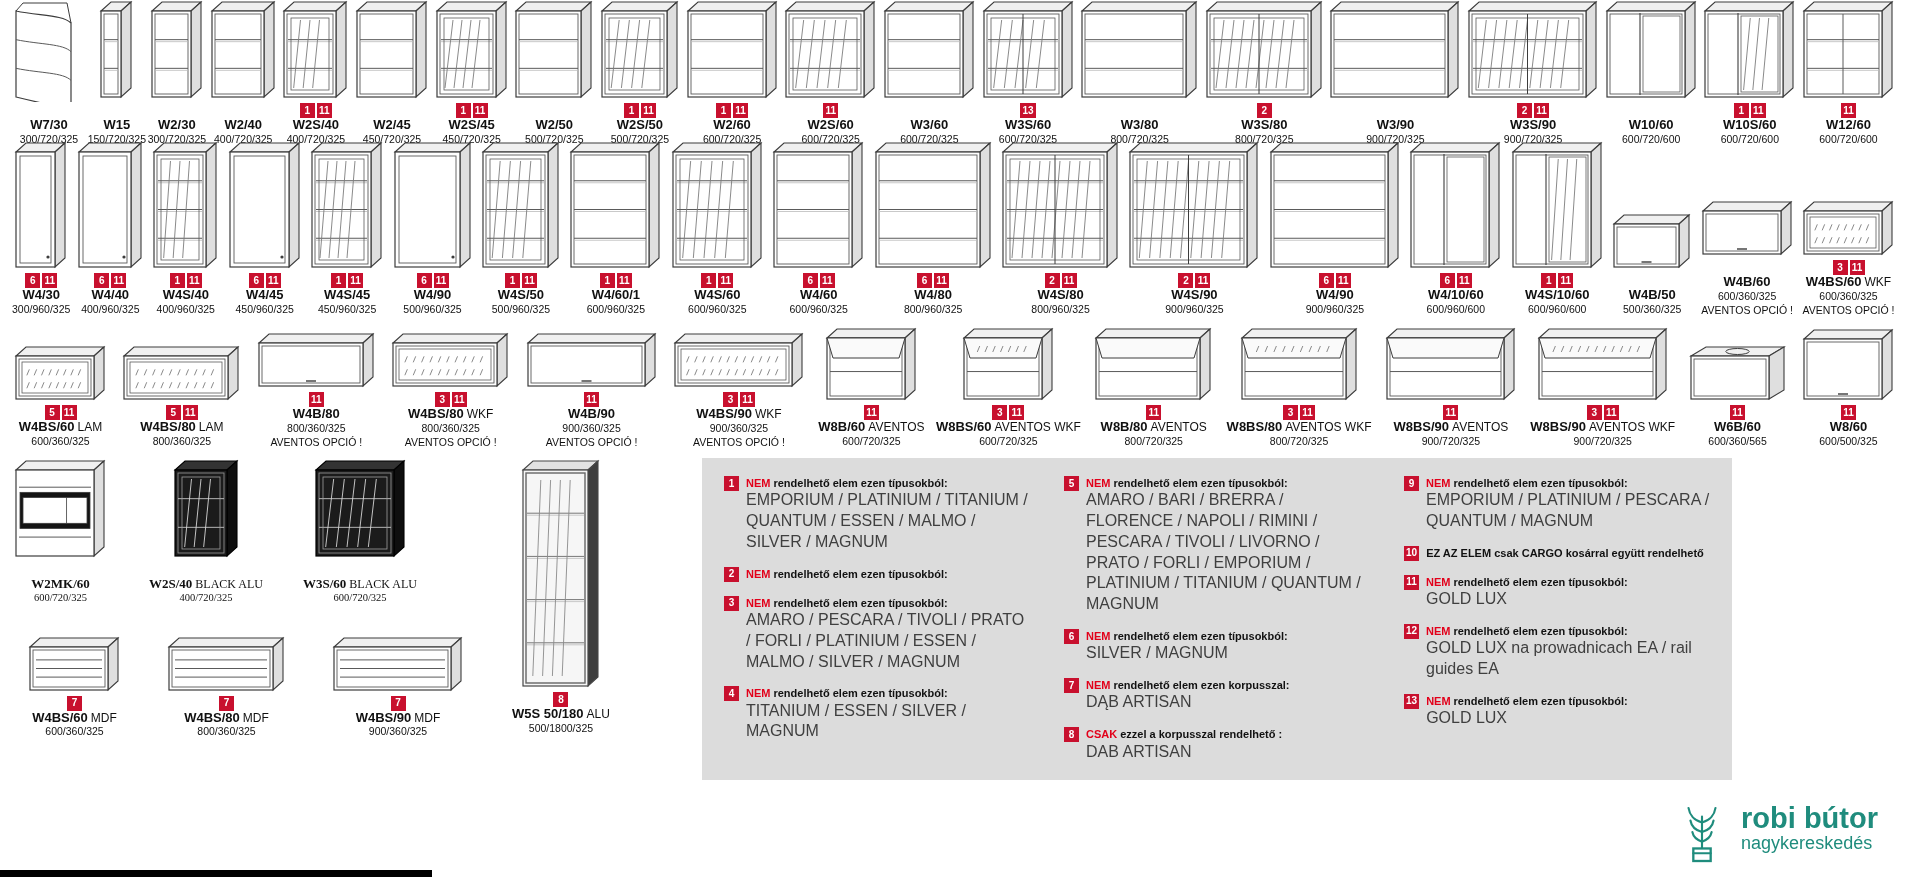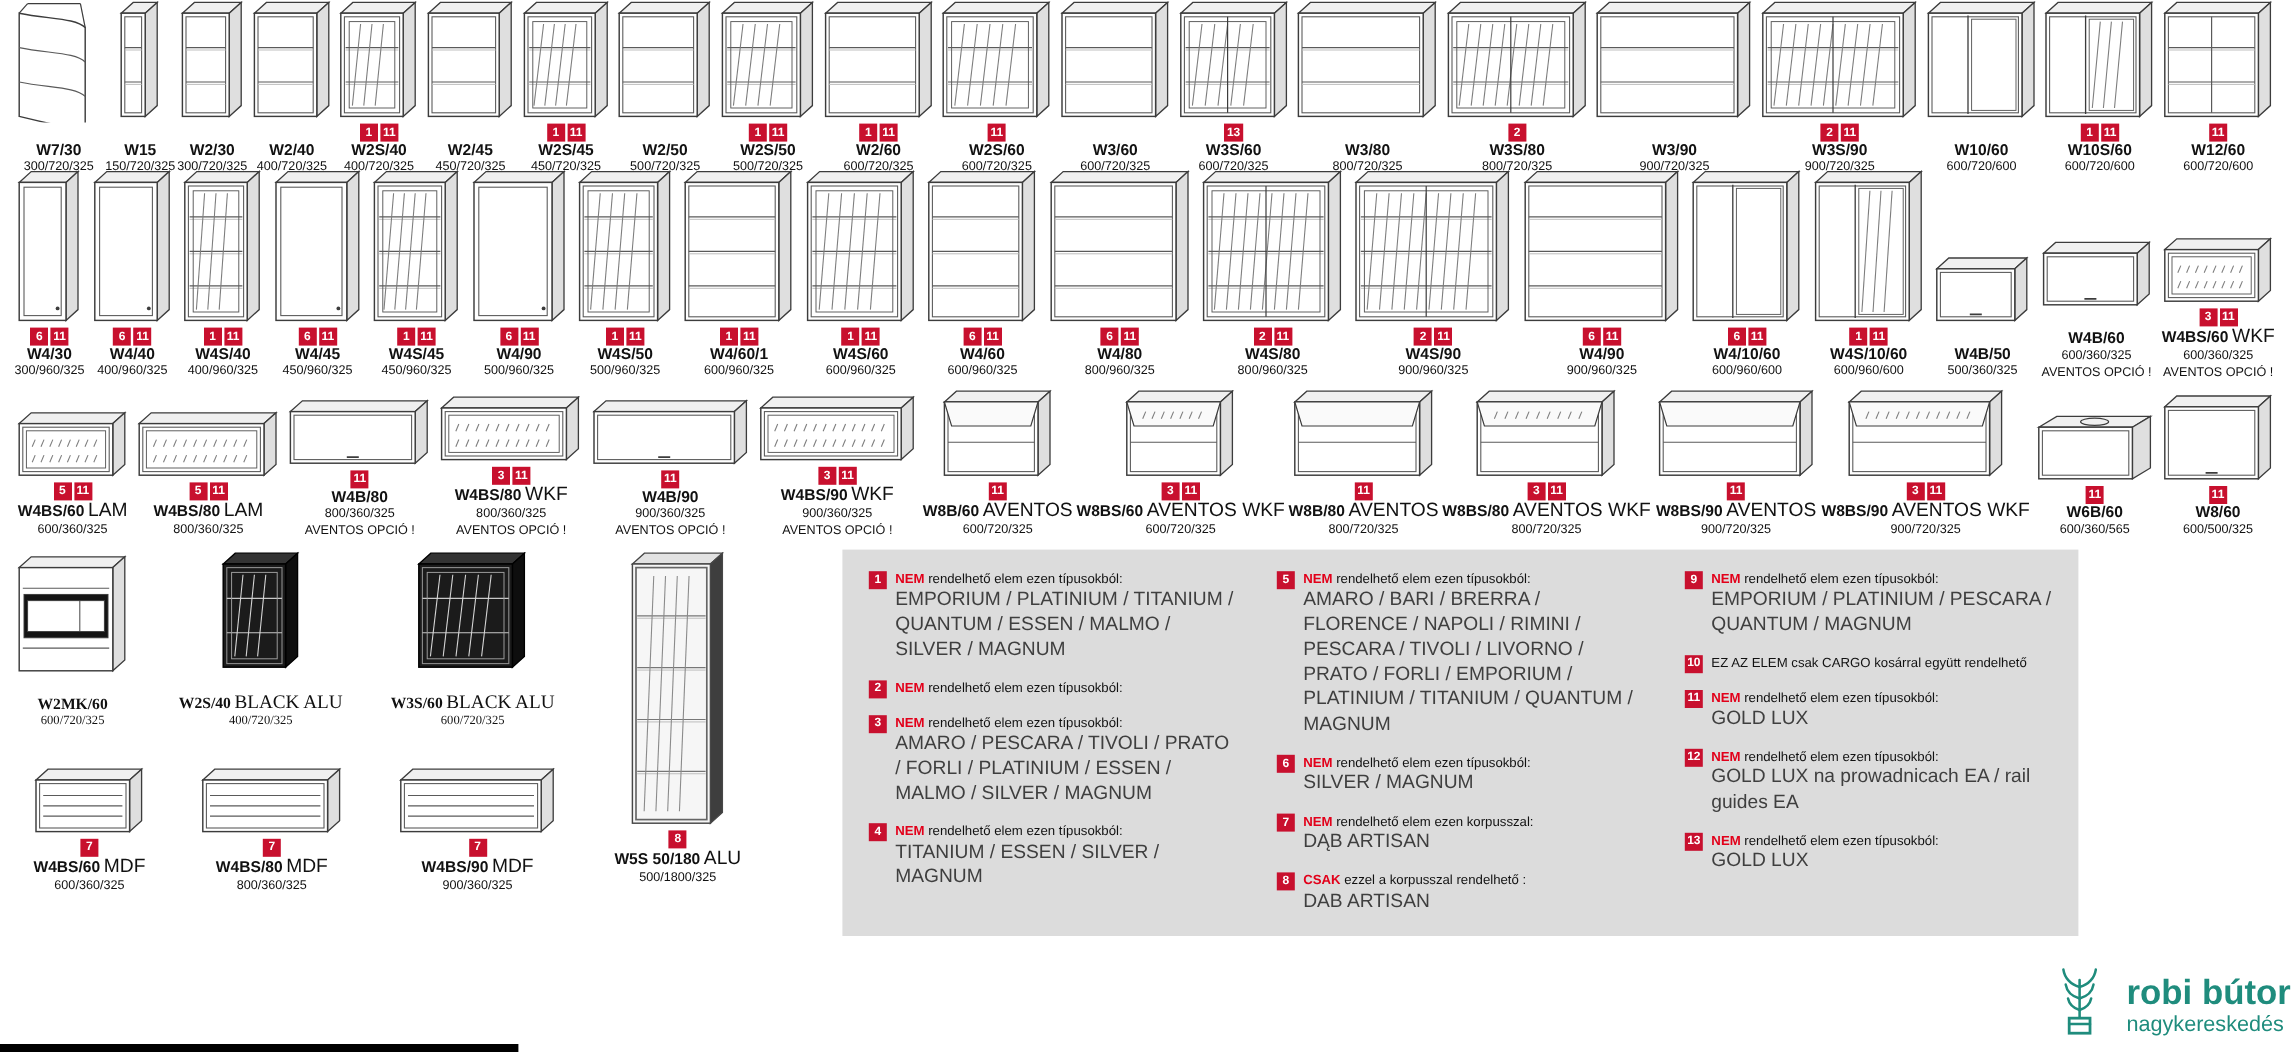--- a/index.html
+++ b/index.html
@@ -9,37 +9,37 @@
   .cab-row{display:flex;align-items:flex-end;justify-content:space-between;padding:5px 12px 0 12px;}
   .row1{height:146px;}
   .row2{height:170px;}
   .row3{height:132px;}
   .cab-item{display:flex;flex-direction:column;align-items:center;}
   .cab-graphic{line-height:0;}
   .cab-badges{display:flex;gap:2px;height:15px;margin-top:1px;}
   .badge{min-width:15px;height:15px;padding:0 2px;background:var(--badge,#c8102e);color:#fff;
          font-weight:bold;font-size:10px;display:inline-flex;align-items:center;justify-content:center;line-height:1;}
   .cab-name{font-weight:bold;font-size:13px;line-height:1.15;white-space:nowrap;}
-  .sfx{font-weight:normal;font-size:16px;margin-left:3px;}
+  .sfx{font-weight:normal;font-size:12px;margin-left:3px;}
   .cab-dims{font-size:10.5px;line-height:1.2;white-space:nowrap;}
   .cab-note{font-size:10.5px;font-weight:normal;white-space:nowrap;margin-top:1px;}
   .bottom{position:relative;display:flex;align-items:flex-start;gap:18px;padding:10px 12px 0 12px;}
   .bottom-left{position:relative;width:672px;height:400px;flex:none;}
   .bl-top{display:flex;gap:40px;align-items:flex-end;font-family:Liberation Serif, serif;}
   .bl-bottom{display:flex;gap:42px;align-items:flex-end;margin-top:30px;margin-left:14px;}
   .bl-tall{position:absolute;left:500px;top:0;}
   .legend{background:var(--legendbg,#dcdcdc);padding:18px 22px;flex:1;max-width:1030px;}
   .legend-cols{display:flex;gap:34px;}
   .legend-col{flex:1;display:flex;flex-direction:column;gap:14px;}
   .legend-note{display:flex;gap:7px;align-items:flex-start;}
   .legend-text{font-size:11px;line-height:1.3;}
   .nem{color:var(--nem,#e2001a);font-weight:bold;margin-right:3px;}
-  .lbold{font-weight:normal;}
+  .lbold{font-weight:bold;}
   .llist{color:#3f3f3f;font-size:16px;}
-  .logo{position:absolute;right:0;bottom:12px;display:flex;align-items:flex-end;gap:12px;}
+  .logo{position:absolute;right:31px;bottom:12px;display:flex;align-items:flex-start;gap:12px;}
   .logo-tree{color:var(--teal,#1f8c7d);}
   .logo-title{color:var(--teal,#1f8c7d);font-size:29px;font-weight:bold;line-height:1.05;}
   .logo-sub{color:var(--teal,#1f8c7d);font-size:18px;line-height:1.2;}
   .bottom-bar{position:absolute;left:0;bottom:0;width:432px;height:7px;background:#000;}
 </style>
 </head>
 <body>
 
 <div class="page">
   <div class="cab-row row1">

